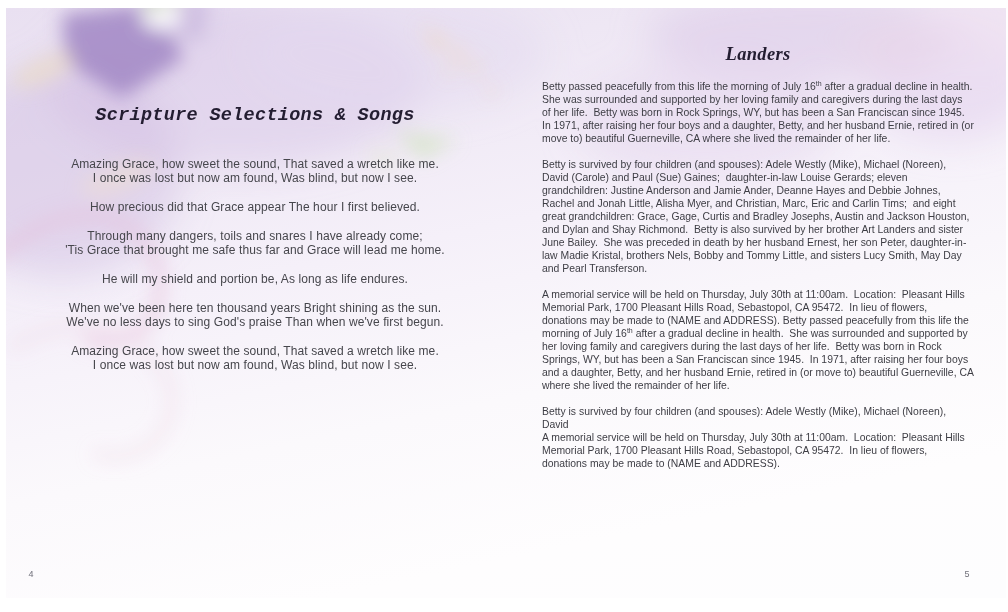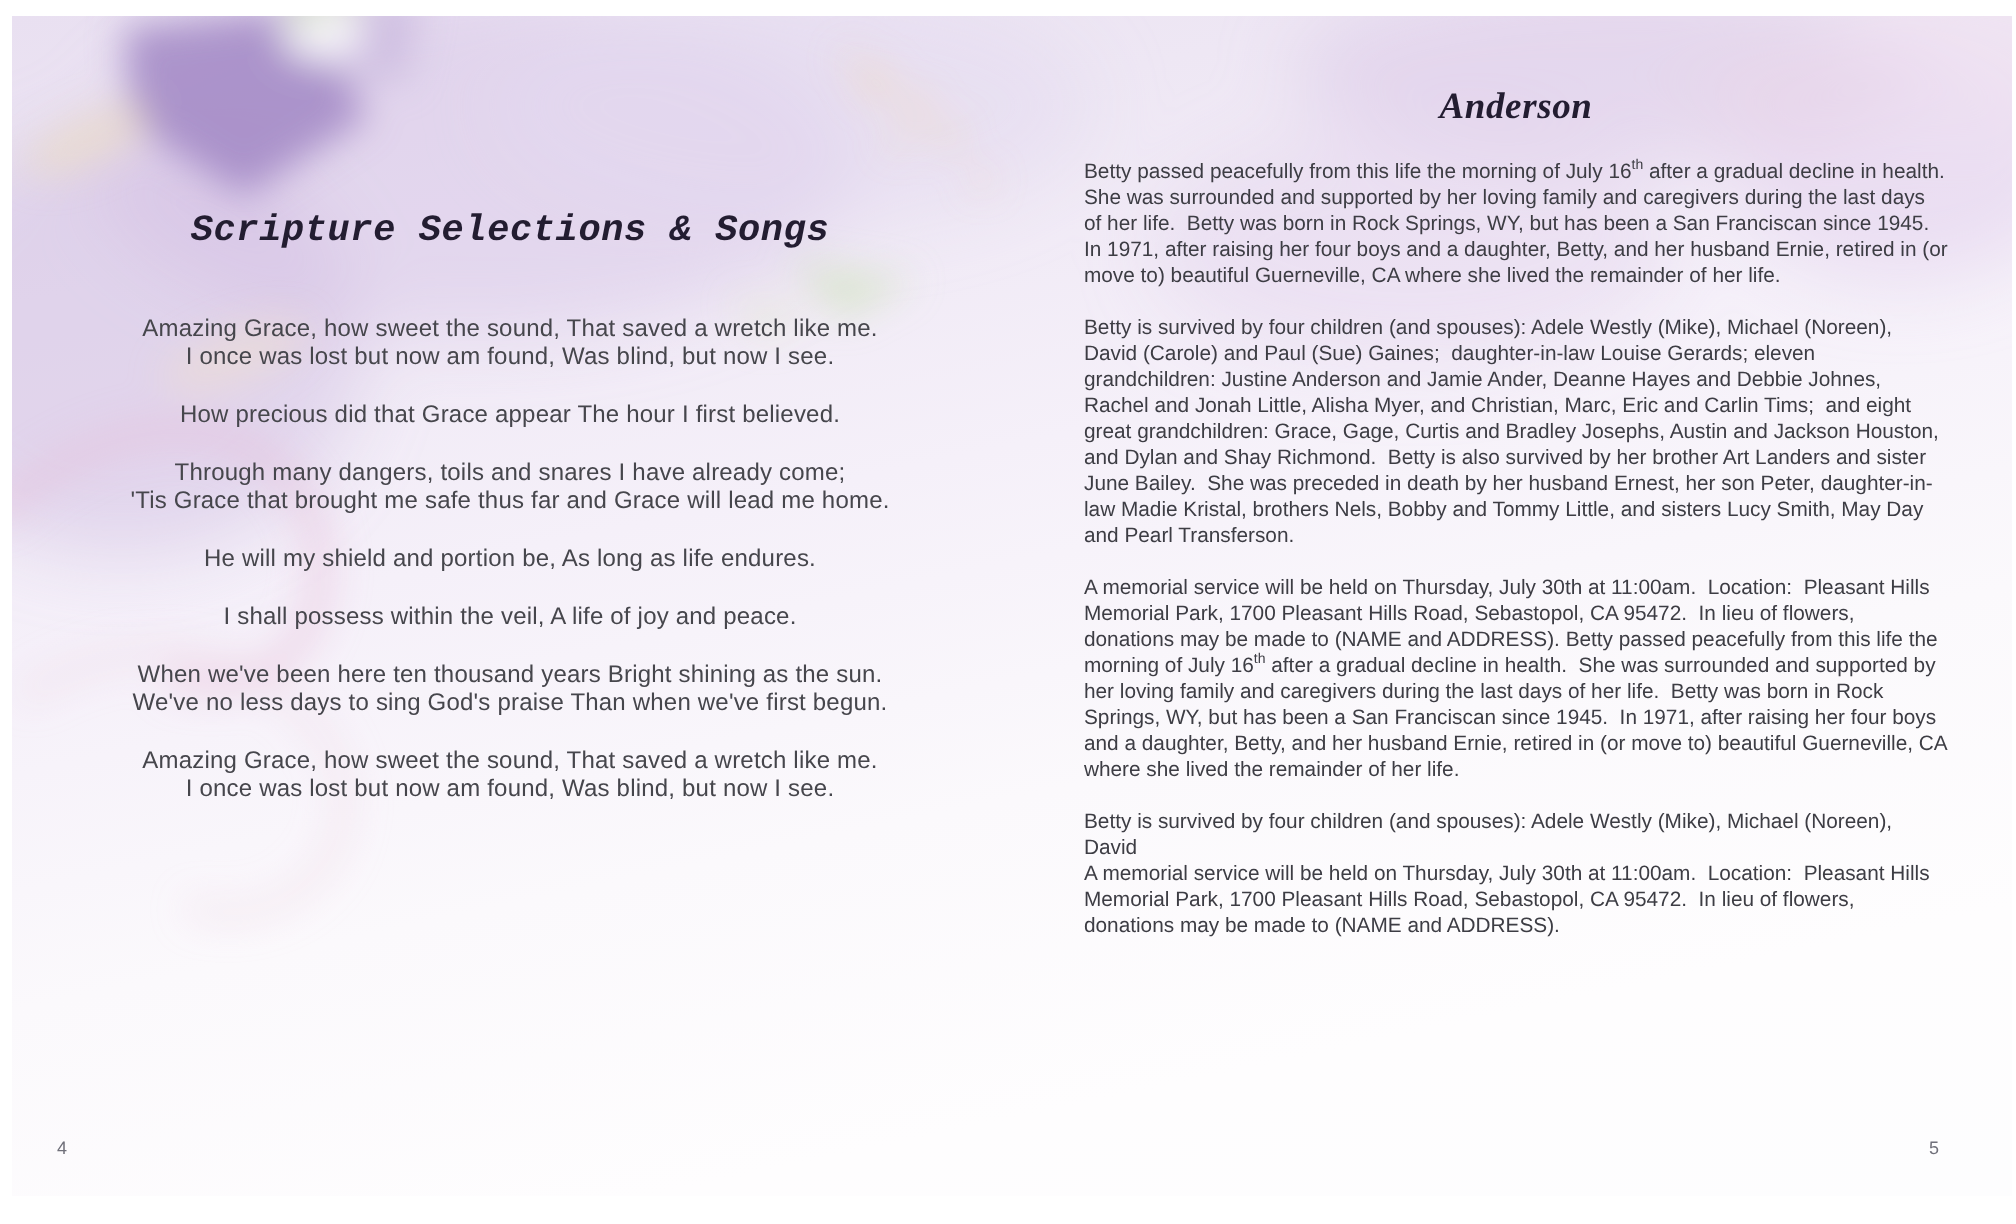--- a/index.html
+++ b/index.html
@@ -128,37 +128,36 @@
         <div class="lyric-line">How precious did that Grace appear The hour I first believed.</div>
       </div>
       <div class="stanza">
         <div class="lyric-line">Through many dangers, toils and snares I have already come;</div>
         <div class="lyric-line">'Tis Grace that brought me safe thus far and Grace will lead me home.</div>
       </div>
       <div class="stanza">
         <div class="lyric-line">He will my shield and portion be, As long as life endures.</div>
       </div>
       <div class="stanza">
-        <div class="lyric-line">I shall possess within the veil, A life of joy and peace.</div>
       </div>
       <div class="stanza">
         <div class="lyric-line">When we've been here ten thousand years Bright shining as the sun.</div>
         <div class="lyric-line">We've no less days to sing God's praise Than when we've first begun.</div>
       </div>
       <div class="stanza">
         <div class="lyric-line">Amazing Grace, how sweet the sound, That saved a wretch like me.</div>
         <div class="lyric-line">I once was lost but now am found, Was blind, but now I see.</div>
       </div>
     </div>
 
     <div class="page-number pn-left">4</div>
   </div>
 
   <div>
-    <div class="page-title right-title">Anderson</div>
+    <div class="page-title right-title">Landers</div>
 
     <div class="obituary">
       <p>Betty passed peacefully from this life the morning of July 16<sup>th</sup> after a gradual decline in health.  She was surrounded and supported by her loving family and caregivers during the last days of her life.  Betty was born in Rock Springs, WY, but has been a San Franciscan since 1945.  In 1971, after raising her four boys and a daughter, Betty, and her husband Ernie, retired in (or move to) beautiful Guerneville, CA where she lived the remainder of her life.</p>
       <p>Betty is survived by four children (and spouses): Adele Westly (Mike), Michael (Noreen), David (Carole) and Paul (Sue) Gaines;  daughter-in-law Louise Gerards; eleven grandchildren: Justine Anderson and Jamie Ander, Deanne Hayes and Debbie Johnes, Rachel and Jonah Little, Alisha Myer, and Christian, Marc, Eric and Carlin Tims;  and eight great grandchildren: Grace, Gage, Curtis and Bradley Josephs, Austin and Jackson Houston, and Dylan and Shay Richmond.  Betty is also survived by her brother Art Landers and sister June Bailey.  She was preceded in death by her husband Ernest, her son Peter, daughter-in-law Madie Kristal, brothers Nels, Bobby and Tommy Little, and sisters Lucy Smith, May Day and Pearl Transferson.</p>
       <p>A memorial service will be held on Thursday, July 30th at 11:00am.  Location:  Pleasant Hills Memorial Park, 1700 Pleasant Hills Road, Sebastopol, CA 95472.  In lieu of flowers, donations may be made to (NAME and ADDRESS). Betty passed peacefully from this life the morning of July 16<sup>th</sup> after a gradual decline in health.  She was surrounded and supported by her loving family and caregivers during the last days of her life.  Betty was born in Rock Springs, WY, but has been a San Franciscan since 1945.  In 1971, after raising her four boys and a daughter, Betty, and her husband Ernie, retired in (or move to) beautiful Guerneville, CA where she lived the remainder of her life.</p>
       <p>Betty is survived by four children (and spouses): Adele Westly (Mike), Michael (Noreen), David
 A memorial service will be held on Thursday, July 30th at 11:00am.  Location:  Pleasant Hills Memorial Park, 1700 Pleasant Hills Road, Sebastopol, CA 95472.  In lieu of flowers, donations may be made to (NAME and ADDRESS).</p>
     </div>
 
     <div class="page-number pn-right">5</div>

